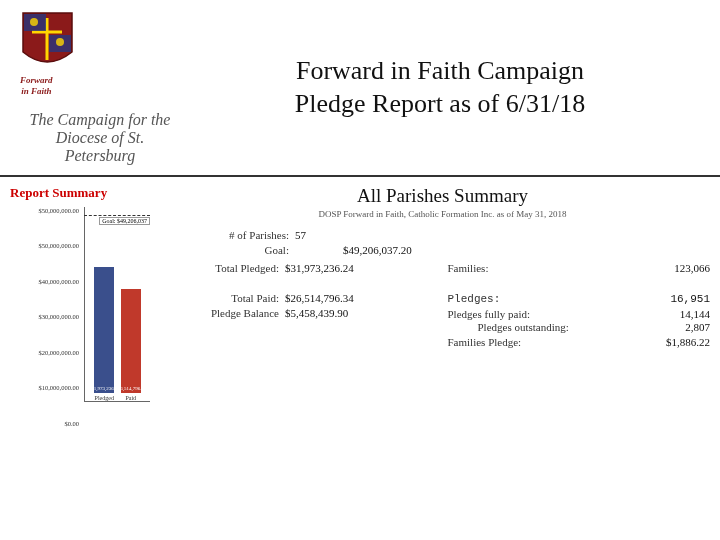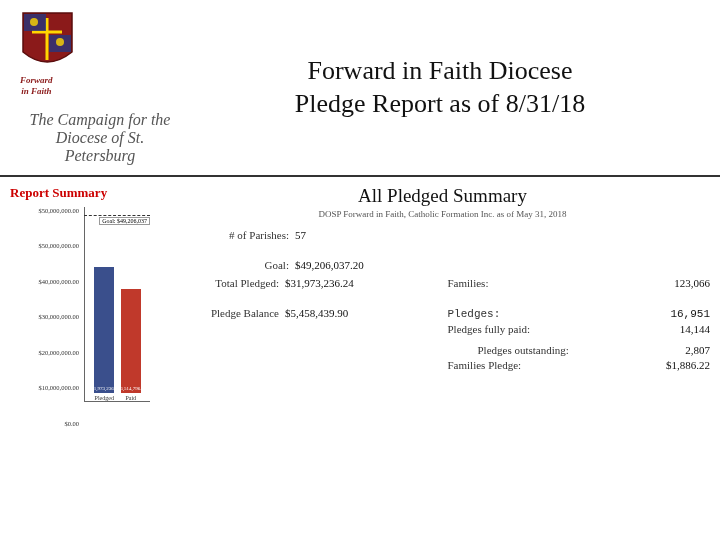--- a/index.html
+++ b/index.html
@@ -197,22 +197,22 @@
       <rect x="29" y="25" width="22" height="17" fill="#1a3a8b" opacity="0.7"></rect>
 
       <circle cx="14" cy="12" r="4" fill="#FFD700" opacity="0.8"></circle>
       <circle cx="40" cy="32" r="4" fill="#FFD700" opacity="0.8"></circle>
     </svg>
 
     <div style="font-size:9px; font-style:italic; color:#8B1A1A; font-weight:bold; text-align:center; line-height:1.2;">Forward<br>in Faith</div>
     <div class="logo-text-img">The Campaign for the Diocese of St. Petersburg</div>
   </div>
   <div class="header-title">
-    <span>Forward in Faith Diocese</span><br>
-    <span>Pledge Report as of 8/31/18</span>
+    <span>Forward in Faith Campaign</span><br>
+    <span>Pledge Report as of 6/31/18</span>
   </div>
 </div>
 
 <div class="main">
 
   <div class="sidebar">
     <div class="sidebar-title">Report Summary</div>
 
     <div class="chart-container">
 
@@ -243,55 +243,59 @@
         </div>
       </div>
 
       <div class="goal-line">
         <span class="goal-label">Goal: $49,206,037</span>
       </div>
     </div>
   </div>
 
   <div class="content">
-    <div class="section-title">All Pledged Summary</div>
+    <div class="section-title">All Parishes Summary</div>
     <div class="section-subtitle">DOSP Forward in Faith, Catholic Formation Inc. as of May 31, 2018</div>
 
-    <div style="display:flex; font-size:11px; margin-bottom:18px; padding-left:20px;">
+    <div style="display:flex; font-size:11px; margin-bottom:3px; padding-left:20px;">
       <span class="info-label" style="width:100px;"># of Parishes:</span>
       <span class="info-value">57</span>
     </div>
-    <div style="display:flex; font-size:11px; margin-bottom:6px; padding-left:20px;">
+    <div style="display:flex; font-size:11px; margin-bottom:6px; padding-left:20px;gap:48px;">
       <span class="info-label" style="width:100px;">Goal:</span>
       <span class="info-value">$49,206,037.20</span>
     </div>
 
     <div class="two-col-layout">
 
       <div class="left-col">
         <div style="display:flex; font-size:11px; margin-bottom:18px;">
           <span style="width:110px; text-align:right; padding-right:6px; color:#333;">Total Pledged:</span>
           <span style="color:#111;">$31,973,236.24</span>
         </div>
         <div style="display:flex; font-size:11px; margin-bottom:3px;">
+          <span style="width:110px; text-align:right; padding-right:6px; color:#333;">Total Paid:</span>
+          <span style="color:#111;">$26,514,796.34</span>
+        </div>
+        <div style="display:flex; font-size:11px; margin-bottom:3px;">
           <span style="width:110px; text-align:right; padding-right:6px; color:#333;">Pledge Balance</span>
           <span style="color:#111;">$5,458,439.90</span>
         </div>
       </div>
 
       <div class="right-col">
         <div style="display:flex; font-size:11px; margin-bottom:19px; justify-content:space-between;font-family:Liberation Serif, serif;">
           <span style="color:#333;">Families:</span>
           <span style="color:#111; text-align:right; min-width:55px;">123,066</span>
         </div>
         <div style="display:flex; font-size:11px; margin-bottom:3px; justify-content:space-between;font-family:Liberation Mono, monospace;">
           <span style="color:#333;">Pledges:</span>
           <span style="color:#111; text-align:right; min-width:55px;">16,951</span>
         </div>
-        <div style="display:flex; font-size:11px; margin-bottom:9px; justify-content:space-between;">
+        <div style="display:flex; font-size:11px; margin-bottom:1px; justify-content:space-between;">
           <span style="color:#333;">Pledges fully paid:</span>
           <span style="color:#111; text-align:right; min-width:55px;">14,144</span>
         </div>
         <div style="display:flex; font-size:11px; margin-bottom:3px; justify-content:space-between;">
           <span style="color:#333; max-width:120px;margin-left:30px;">Pledges outstanding:</span>
           <span style="color:#111; text-align:right; min-width:55px;">2,807</span>
         </div>
         <div style="display:flex; font-size:11px; margin-bottom:3px; justify-content:space-between;">
           <span style="color:#333;">Families Pledge:</span>
           <span style="color:#111; text-align:right; min-width:55px;">$1,886.22</span>

